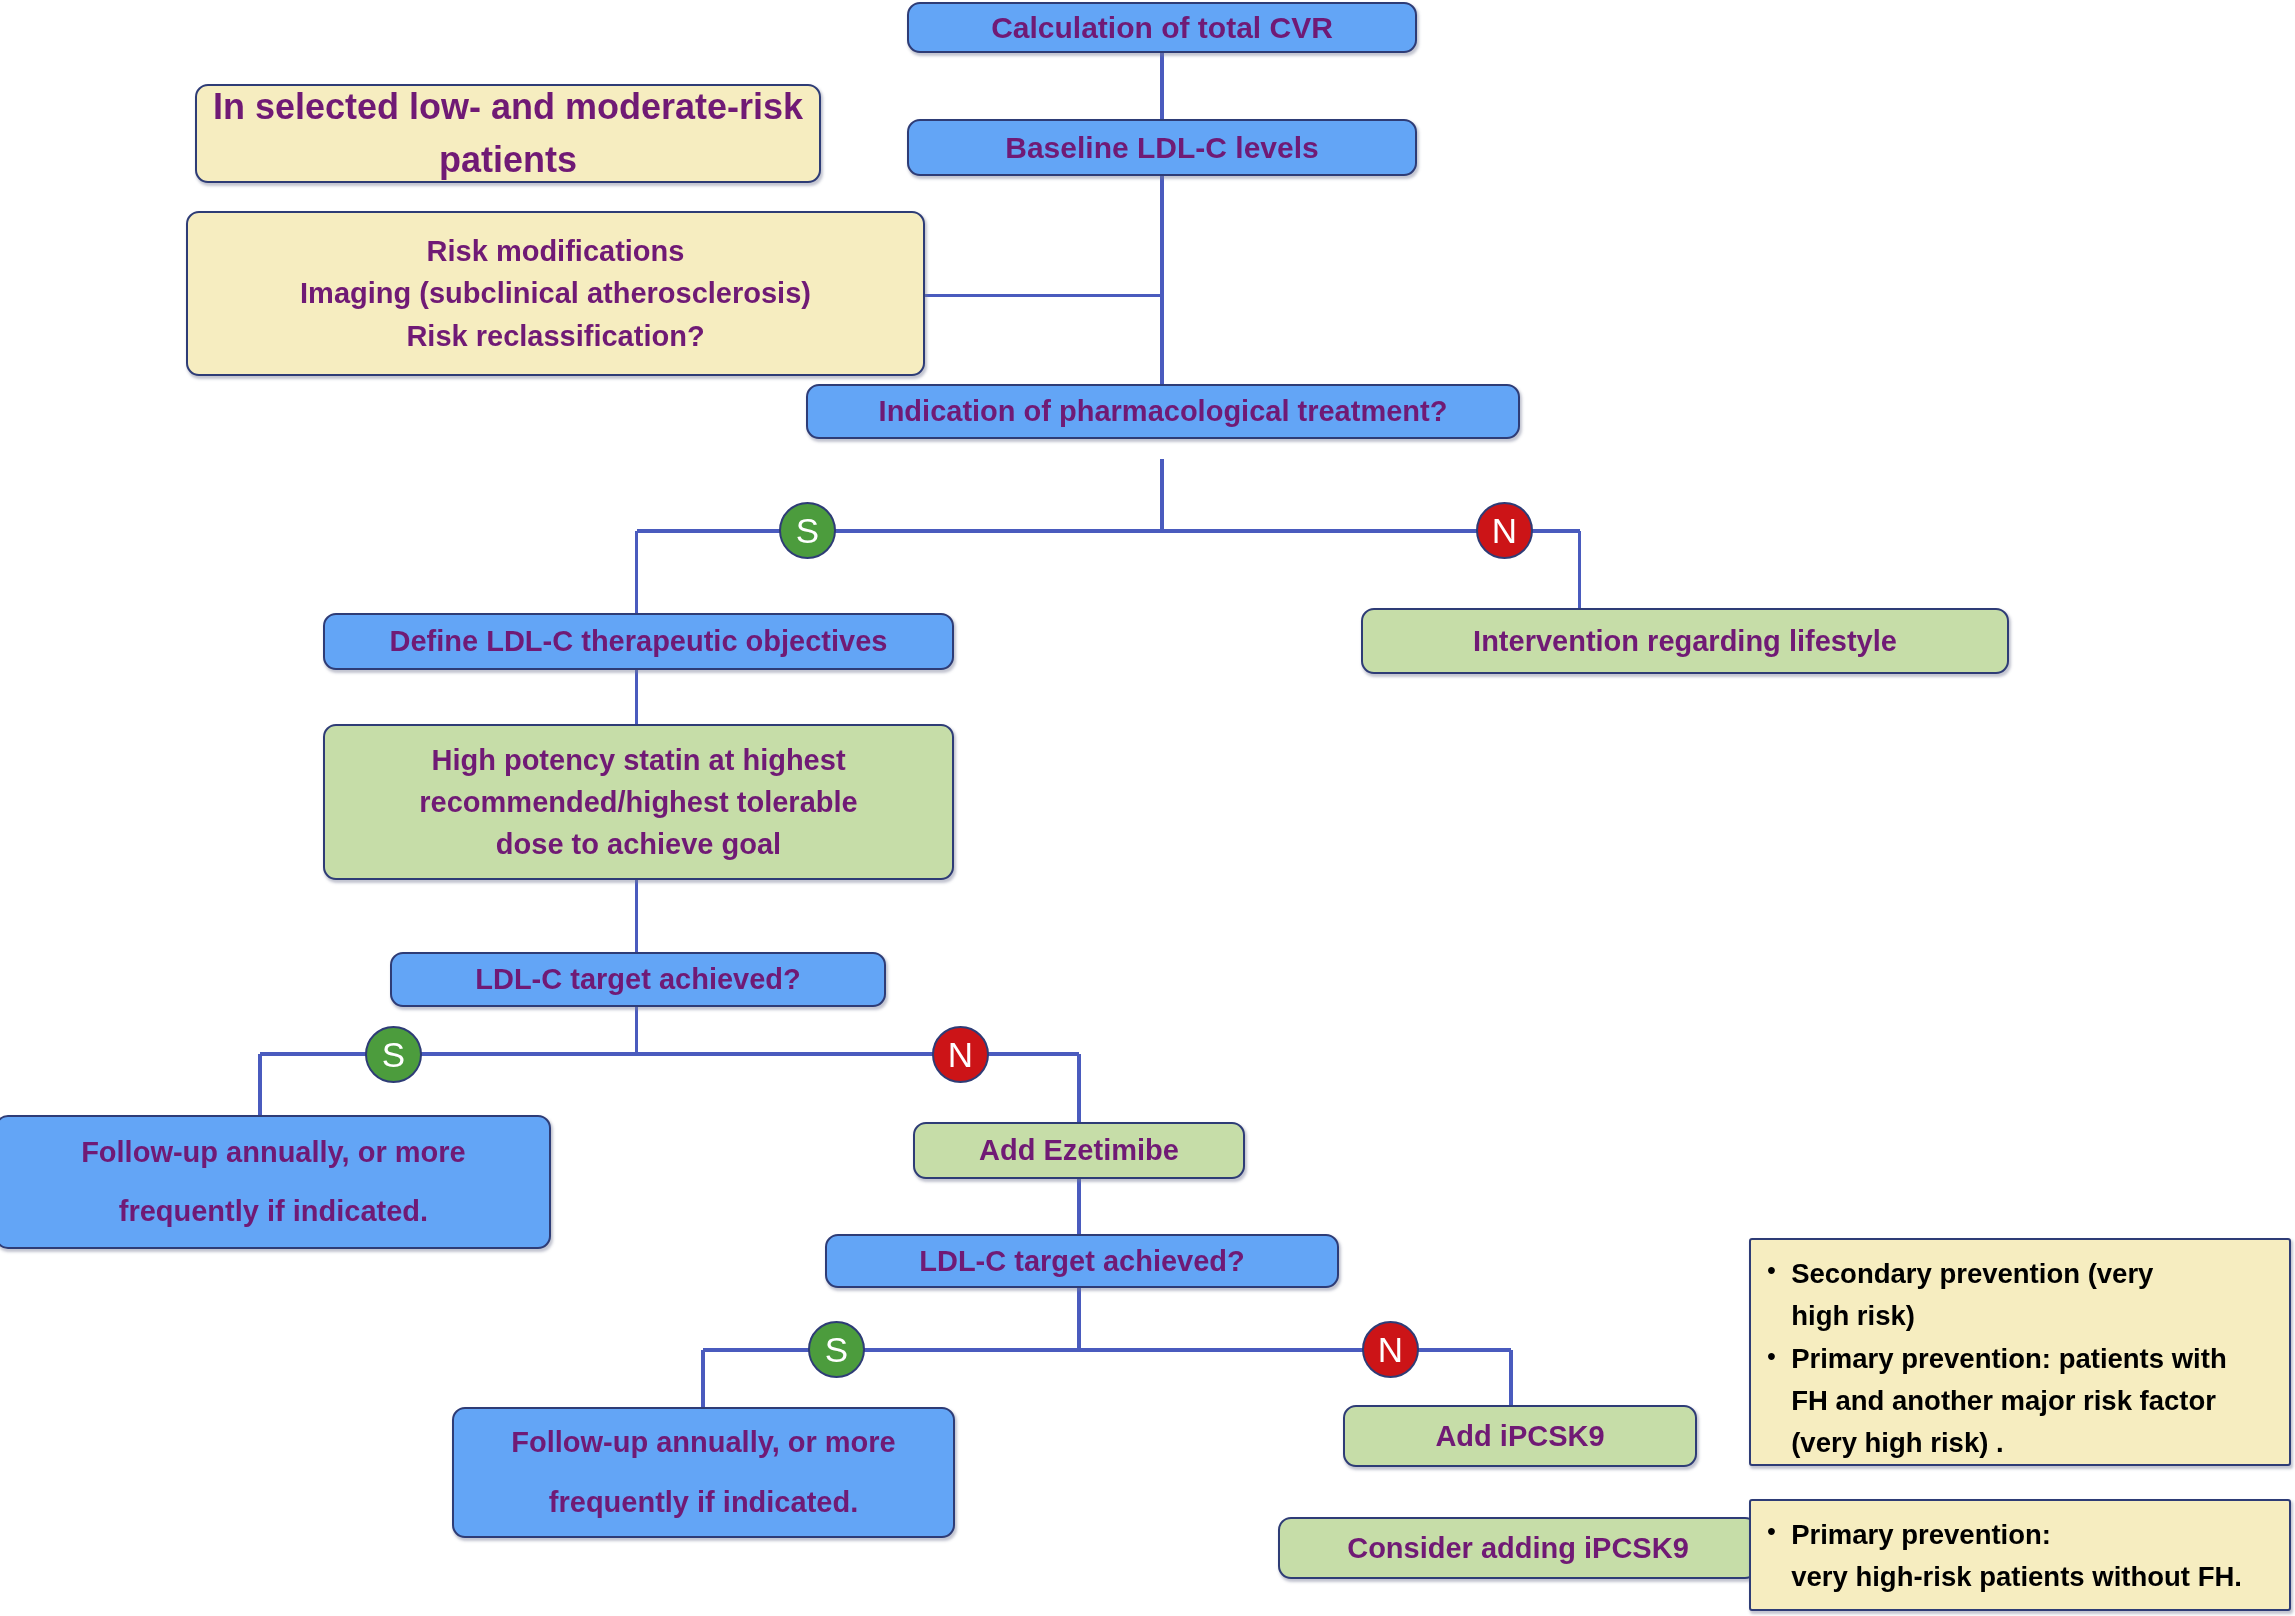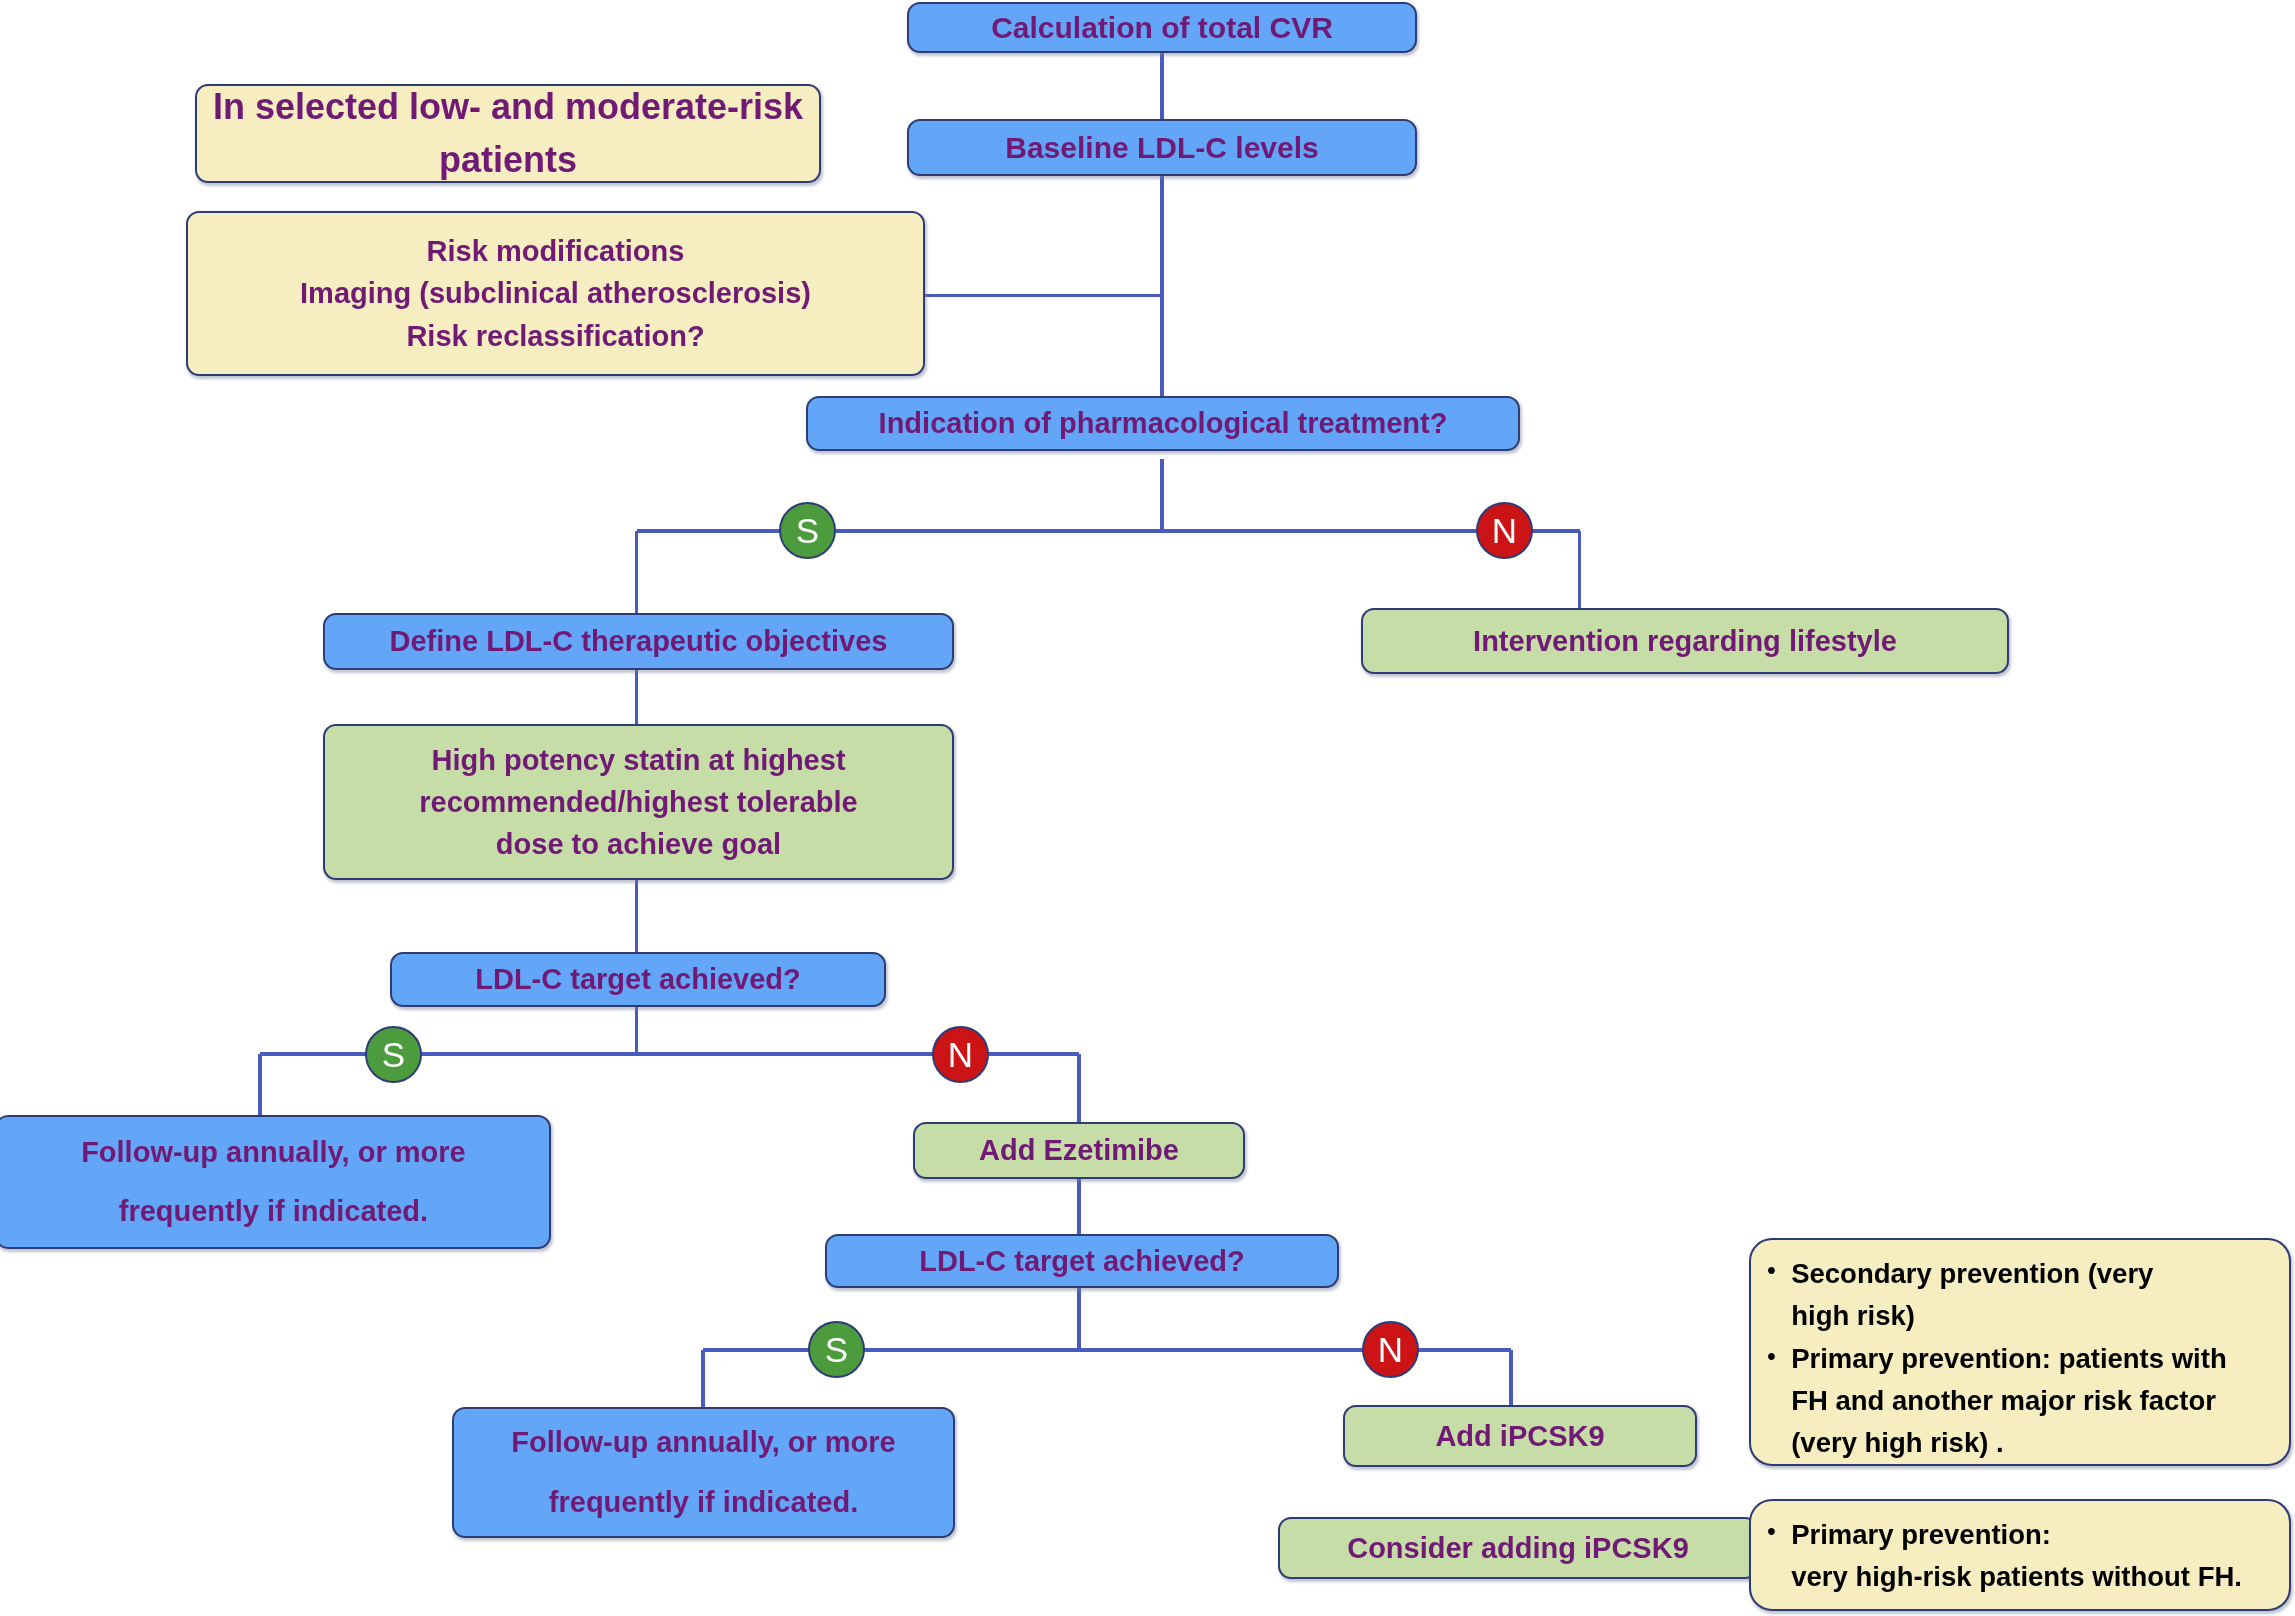--- a/index.html
+++ b/index.html
@@ -58,21 +58,21 @@
     font-weight: normal;
     z-index: 9;
   }
   .badge.s { background: #4C9C3D; }
   .badge.n { background: #CC1417; }
 
   .legend {
     position: absolute;
     box-sizing: border-box;
     border: 2.8px solid #2E3C76;
-    border-radius: 23px;
+    border-radius: 3px;
     background: #F6EDC0;
     box-shadow: 1.8px 2.8px 2.8px rgba(120,125,150,0.45);
     padding: 13px 16.5px 13px 9.2px;
     z-index: 5;
   }
   .legend ul {
     margin: 0;
     padding: 0 0 0 31px;
     list-style: none;
   }
@@ -149,21 +149,21 @@
     <span class="txt">In selected low- and moderate-risk
 patients</span>
   </div>
 
   <div class="node yellow" style="left:186px; top:211px; width:739px; height:165px; font-size:29px;">
     <span class="txt">Risk modifications
 Imaging (subclinical atherosclerosis)
 Risk reclassification?</span>
   </div>
 
-  <div class="node blue" style="left:806px; top:396px; width:714px; height:55px; font-size:29px;">
+  <div class="node blue" style="left:806px; top:384px; width:714px; height:55px; font-size:29px;">
     <span class="txt">Indication of pharmacological treatment?</span>
   </div>
 
   <div class="node green" style="left:1361px; top:608px; width:648px; height:66px; font-size:29px;">
     <span class="txt">Intervention regarding lifestyle</span>
   </div>
 
   <div class="node blue" style="left:323px; top:613px; width:631px; height:57px; font-size:29px;">
     <span class="txt">Define LDL-C therapeutic objectives</span>
   </div>

